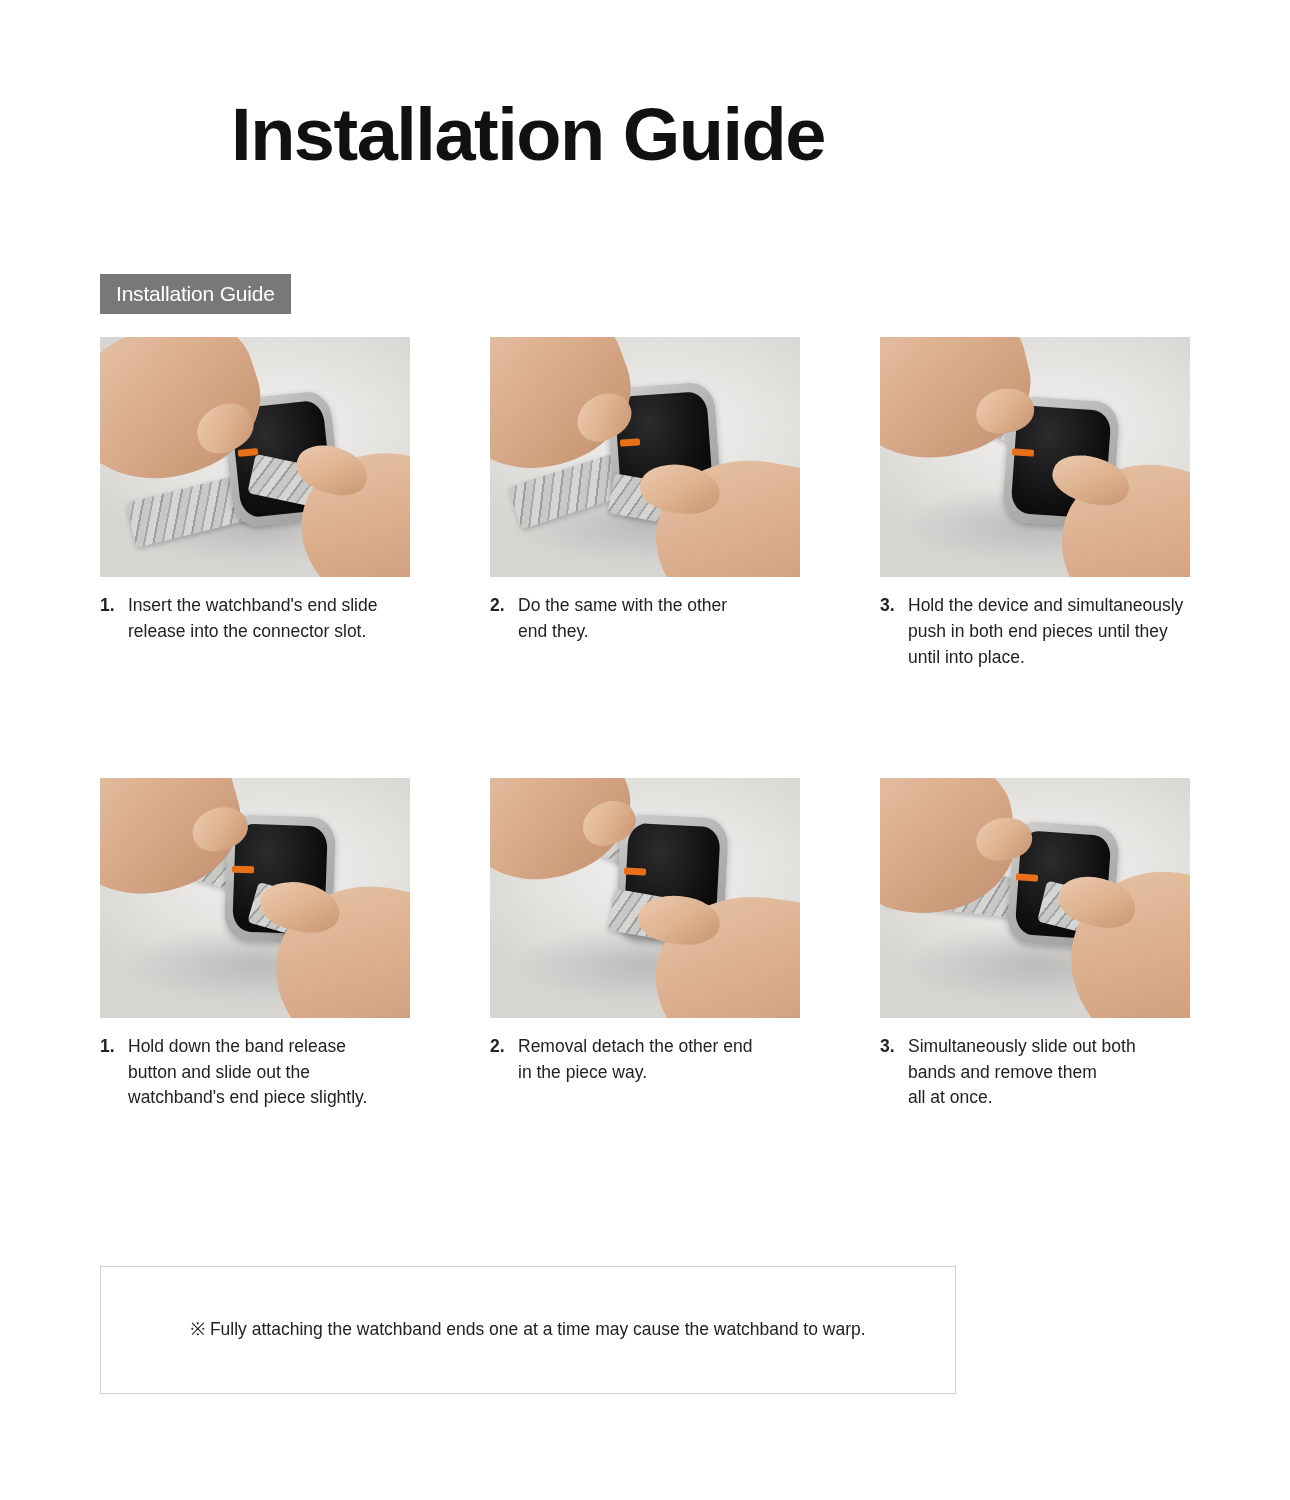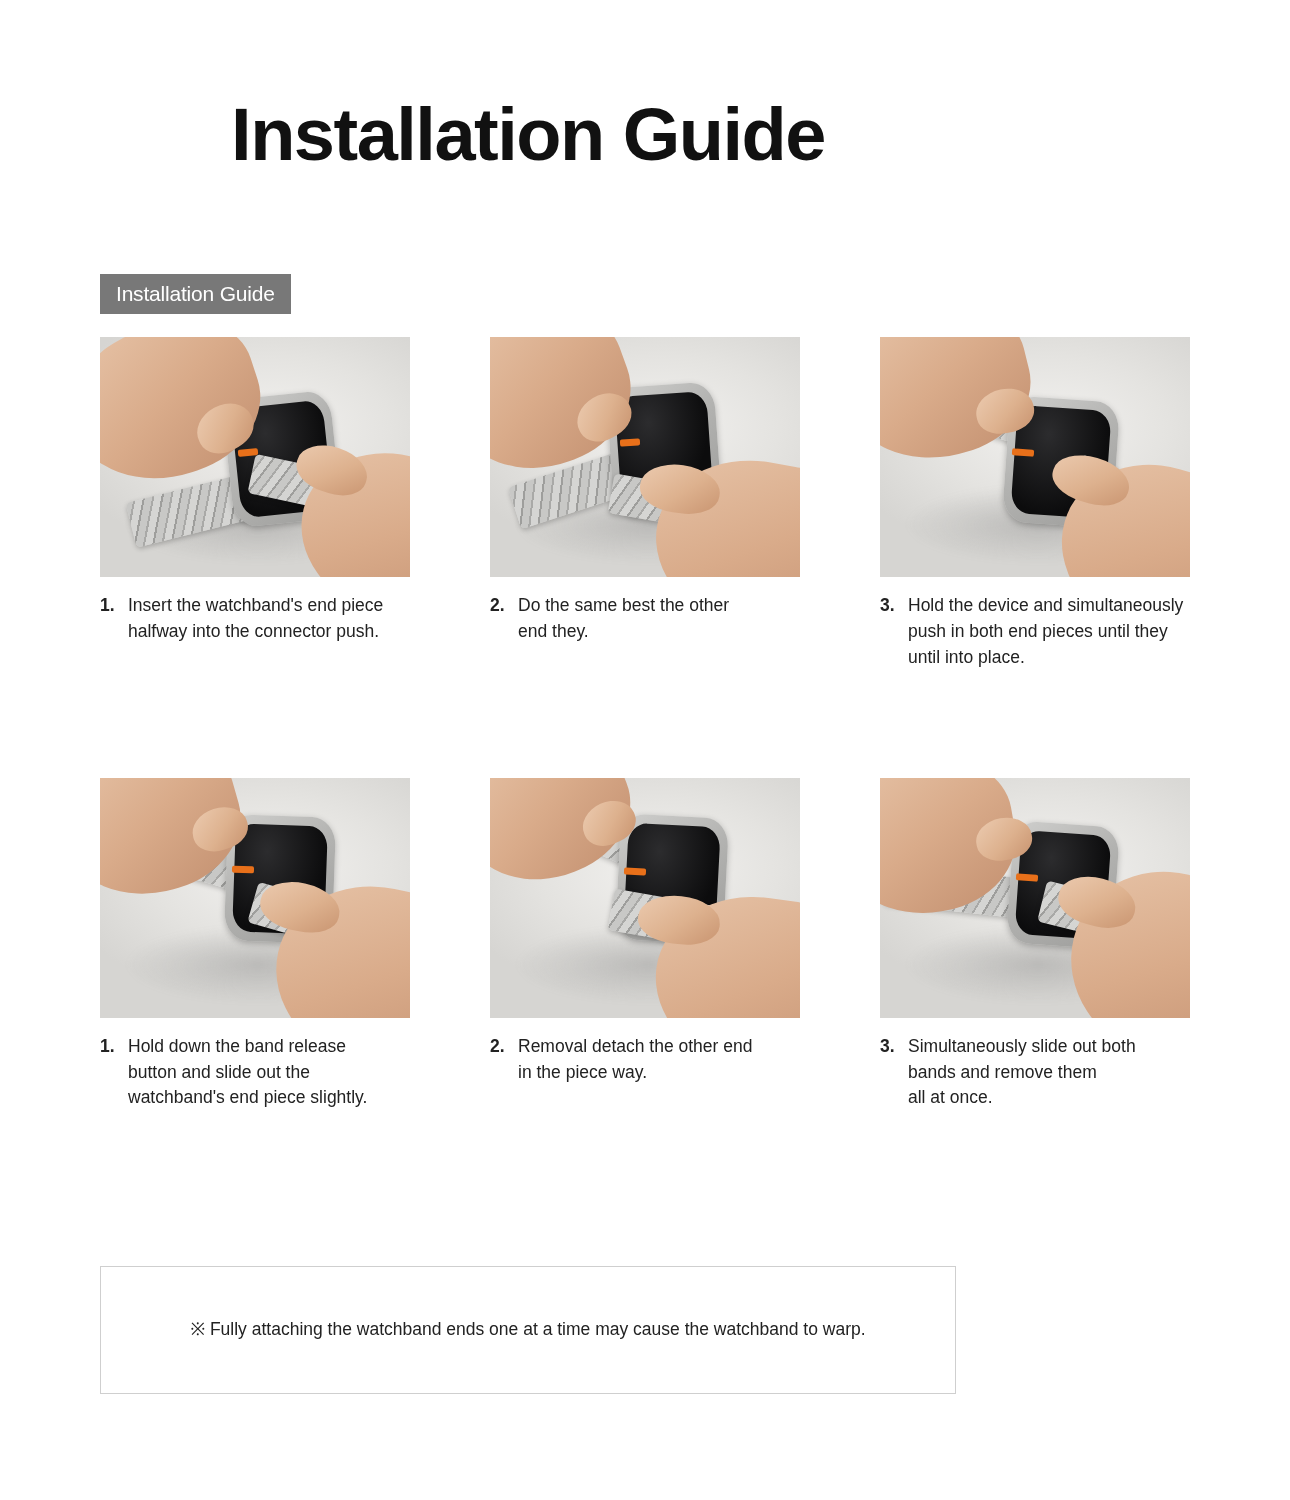--- a/index.html
+++ b/index.html
@@ -182,22 +182,22 @@
           <div class="orange-dot" style="left:138px; top:112px; width:20px; height:7px; transform:rotate(-6deg);"></div>
           <div class="band" style="left:150px; top:132px; width:150px; height:40px; transform:rotate(12deg);"></div>
           <div class="hand" style="left:-30px; top:-10px; width:190px; height:150px; transform:rotate(-18deg);"></div>
           <div class="finger" style="left:96px; top:68px; width:58px; height:46px; transform:rotate(-28deg);"></div>
           <div class="hand" style="left:200px; top:118px; width:190px; height:160px; transform:rotate(14deg);"></div>
           <div class="finger" style="left:196px; top:110px; width:72px; height:46px; transform:rotate(18deg);"></div>
         </div>
         <div class="step-text">
           <div class="step-num">1.</div>
           <div class="step-body">
-            <span>Insert the watchband's end piece</span>
-            <span>halfway into the connector push.</span>
+            <span>Insert the watchband's end slide</span>
+            <span>release into the connector slot.</span>
           </div>
         </div>
       </div>
 
       <div class="step">
         <div class="photo">
           <div class="bg"></div>
           <div class="shadow"></div>
           <div class="band" style="left:20px; top:120px; width:190px; height:44px; transform:rotate(-18deg);"></div>
           <div class="watch-case" style="left:120px; top:48px; width:108px; height:128px; transform:rotate(-4deg);">
@@ -206,21 +206,21 @@
           <div class="orange-dot" style="left:130px; top:102px; width:20px; height:7px; transform:rotate(-4deg);"></div>
           <div class="band" style="left:120px; top:150px; width:160px; height:40px; transform:rotate(10deg);"></div>
           <div class="hand" style="left:-40px; top:-20px; width:180px; height:150px; transform:rotate(-20deg);"></div>
           <div class="finger" style="left:86px; top:58px; width:56px; height:44px; transform:rotate(-30deg);"></div>
           <div class="hand" style="left:165px; top:125px; width:210px; height:170px; transform:rotate(10deg);"></div>
           <div class="finger" style="left:150px; top:128px; width:80px; height:48px; transform:rotate(8deg);"></div>
         </div>
         <div class="step-text">
           <div class="step-num">2.</div>
           <div class="step-body">
-            <span>Do the same best the other</span>
+            <span>Do the same with the other</span>
             <span>end they.</span>
           </div>
         </div>
       </div>
 
       <div class="step">
         <div class="photo">
           <div class="bg"></div>
           <div class="shadow"></div>
           <div class="band" style="left:18px; top:55px; width:180px; height:42px; transform:rotate(18deg);"></div>

